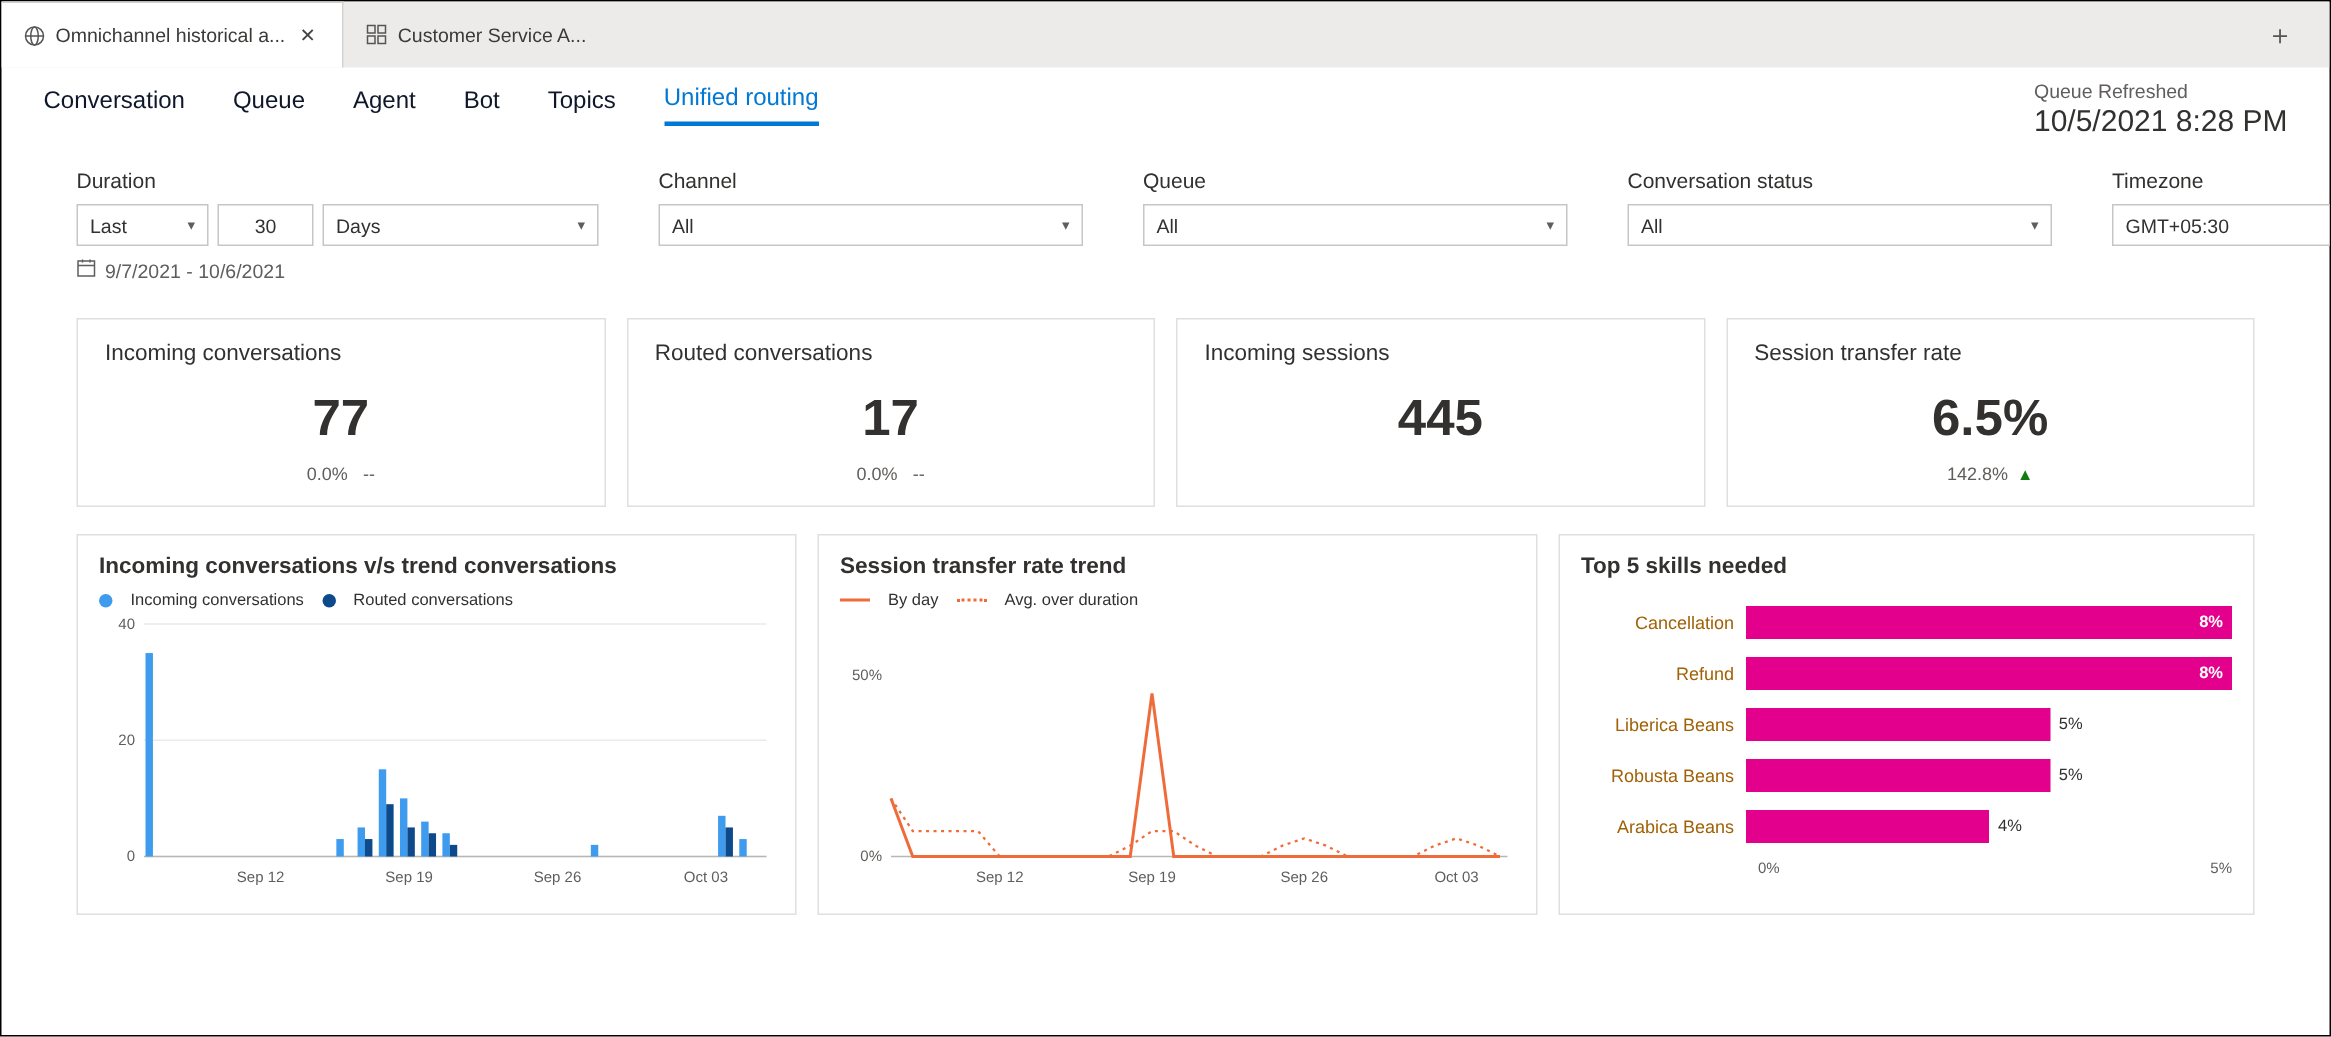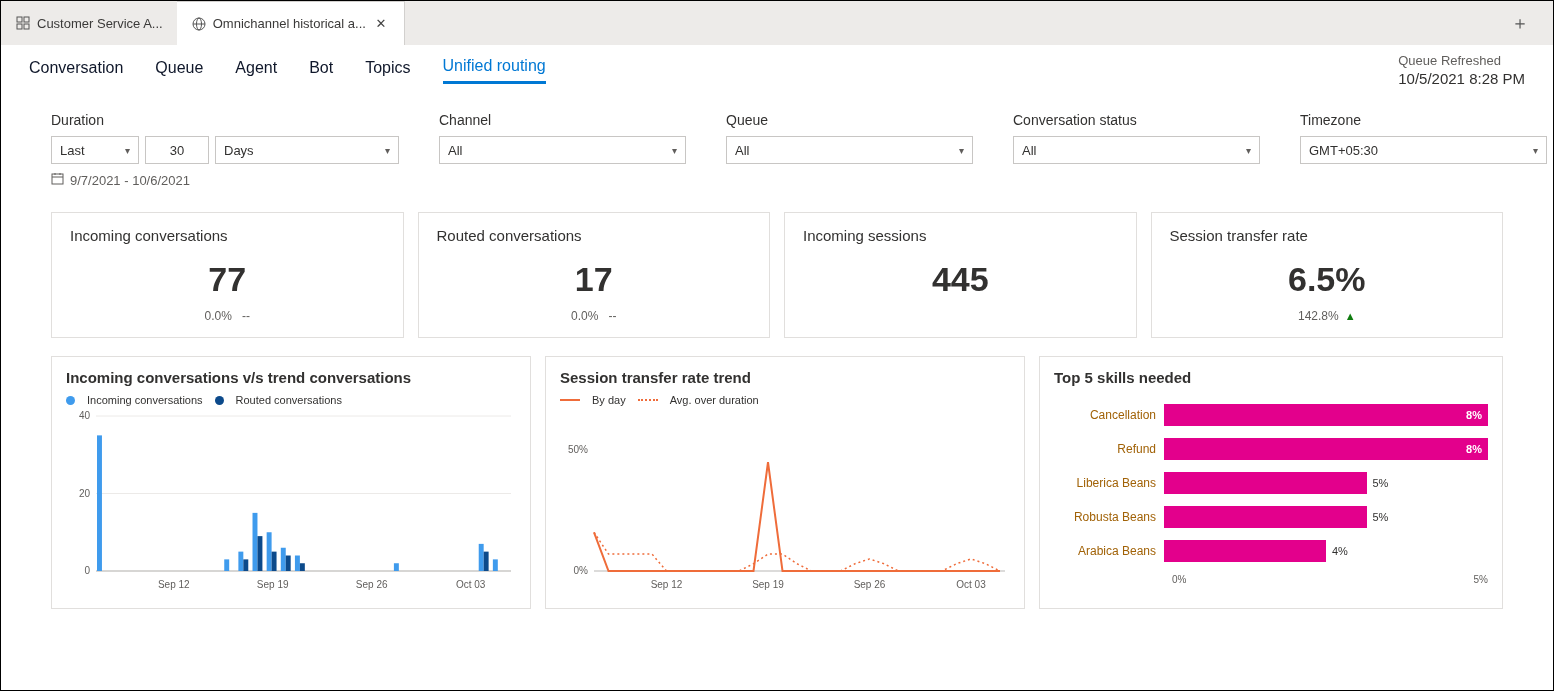--- a/index.html
+++ b/index.html
@@ -12,32 +12,32 @@
   .page-tab .ticon { width: 16px; height: 16px; display: inline-flex; align-items: center; justify-content: center; }
   .close-x { width: 18px; text-align: center; color: #444; }
   .add-tab { margin-left: auto; margin-right: 24px; font-size: 18px; color: #555; }
 
   
   .reportnav { display: flex; align-items: center; padding: 12px 28px 0 28px; gap: 32px; position: relative; }
   .reportnav .navitem { font-size: 16px; color: #0f172a; padding-bottom: 6px; cursor: pointer; }
   .reportnav .navitem.active { color: #0078d4; border-bottom: 3px solid #0078d4; }
   .refreshbox { position: absolute; right: 28px; top: 8px; text-align: left; font-size: 13px; }
   .refreshbox .lbl { color: #605e5c; }
-  .refreshbox .ts { color: #323130; font-size: 15px; margin-top: 2px; }
+  .refreshbox .ts { color: #323130; font-size: 20px; margin-top: 2px; }
 
   
   .filters { display: flex; padding: 28px 50px 0 50px; gap: 40px; }
   .fgroup { display: flex; flex-direction: column; }
   .flabel { font-size: 14px; color: #323130; margin-bottom: 8px; }
   .selrow { display: flex; gap: 6px; }
   .sel { display: flex; align-items: center; justify-content: space-between; border: 1px solid #c8c6c4; background: #fff; font-size: 13px; padding: 4px 8px; height: 28px; cursor: pointer; }
   .sel.w-last { width: 88px; }
   .sel.w-num { width: 64px; justify-content: center; }
   .sel.w-days { width: 184px; }
-  .sel.w-wide { width: 247px; }
+  .sel.w-wide { width: 283px; }
   .chev { font-size: 10px; color: #605e5c; }
   .daterange { padding: 8px 0 0 50px; font-size: 13px; color: #605e5c; display: flex; align-items: center; gap: 6px; }
 
   
   .kpis { display: flex; gap: 14px; padding: 24px 50px 0 50px; }
   .kcard { flex: 1; border: 1px solid #e1dfdd; padding: 14px 18px; }
   .ktitle { font-size: 15px; color: #323130; }
   .kvalue { font-size: 34px; font-weight: 600; text-align: center; margin-top: 16px; }
   .kfoot { text-align: center; font-size: 12px; margin-top: 10px; color: #605e5c; }
   .kfoot .tri-up { color: #107c10; font-size: 11px; margin-left: 6px; }
@@ -65,41 +65,41 @@
   .skillbarwrap { flex: 1; position: relative; height: 22px; display: flex; align-items: center; }
   .skillbar { height: 22px; background: #e3008c; }
   .skillval { font-size: 11px; padding-left: 6px; color: #323130; }
   .skillval.inside { position: absolute; right: 6px; color: #fff; font-weight: 600; }
   .skillaxis { display: flex; justify-content: space-between; font-size: 10px; color: #605e5c; padding-left: 118px; }
 </style>
 </head>
 <body>
 
 <div class="tabstrip">
+  <div class="page-tab active">
+    <span class="ticon">
+      <svg width="14" height="14" viewBox="0 0 14 14">
+          <circle cx="7" cy="7" r="6" fill="none" stroke="#555"></circle>
+          <ellipse cx="7" cy="7" rx="2.5" ry="6" fill="none" stroke="#555"></ellipse>
+          <line x1="1" y1="7" x2="13" y2="7" stroke="#555"></line>
+        </svg>
+    </span>
+    <span>Omnichannel historical a...</span>
+    <span class="close-x">✕</span>
+  </div>
   <div class="page-tab">
     <span class="ticon">
       <svg width="14" height="14" viewBox="0 0 14 14">
           <rect x="1" y="1" width="5" height="5" fill="none" stroke="#555"></rect>
           <rect x="8" y="1" width="5" height="5" fill="none" stroke="#555"></rect>
           <rect x="1" y="8" width="5" height="5" fill="none" stroke="#555"></rect>
           <rect x="8" y="8" width="5" height="5" fill="none" stroke="#555"></rect>
         </svg>
     </span>
     <span>Customer Service A...</span>
-  </div>
-  <div class="page-tab active">
-    <span class="ticon">
-      <svg width="14" height="14" viewBox="0 0 14 14">
-          <circle cx="7" cy="7" r="6" fill="none" stroke="#555"></circle>
-          <ellipse cx="7" cy="7" rx="2.5" ry="6" fill="none" stroke="#555"></ellipse>
-          <line x1="1" y1="7" x2="13" y2="7" stroke="#555"></line>
-        </svg>
-    </span>
-    <span>Omnichannel historical a...</span>
-    <span class="close-x">✕</span>
   </div>
   <span class="add-tab">＋</span>
 </div>
 
 <div class="reportnav">
   <span class="navitem">Conversation</span>
   <span class="navitem">Queue</span>
   <span class="navitem">Agent</span>
   <span class="navitem">Bot</span>
   <span class="navitem">Topics</span>

